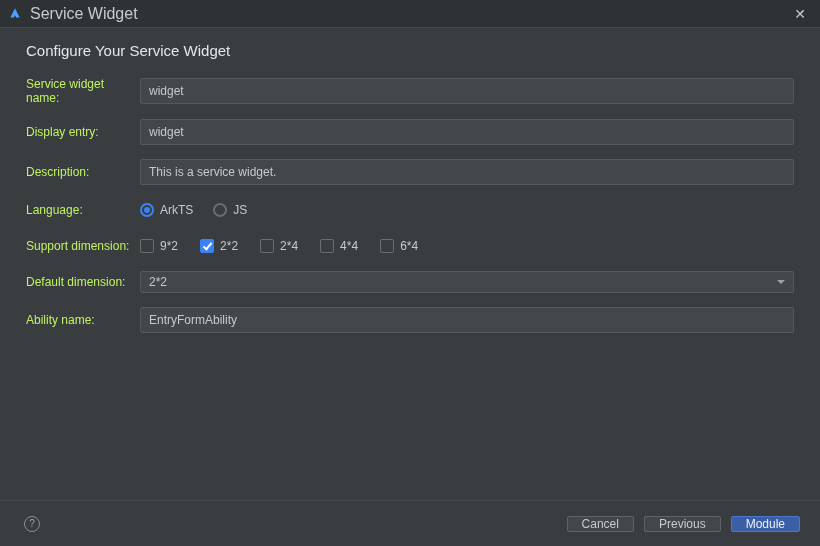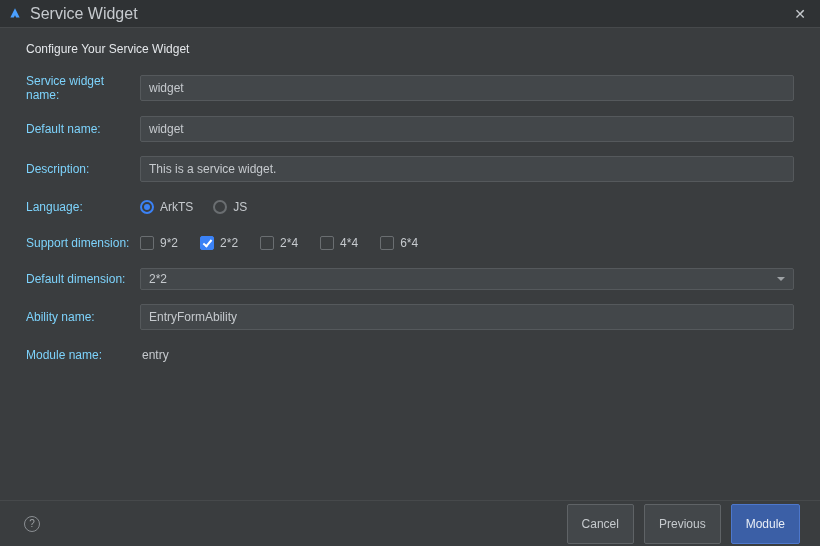--- a/index.html
+++ b/index.html
@@ -38,35 +38,35 @@
     padding: 0 6px;
     cursor: pointer;
   }
   
   .main {
     flex: 1;
     padding: 14px 26px 0 26px;
     overflow: hidden;
   }
   .page-title {
-    font-size: 12px;
+    font-size: 15px;
     color: #e4e7ea;
     font-weight: 400;
     margin-bottom: 18px;
   }
   .form-row {
     display: flex;
     align-items: center;
     margin-bottom: 14px;
     min-height: 22px;
   }
   .form-row .label {
     width: 114px;
     text-align: left;
-    color: #7dd3fc;
+    color: #bef264;
     font-size: 12px;
     padding-right: 4px;
   }
   .form-row .ctrl {
     flex: 1;
     display: flex;
     align-items: center;
   }
   .text-input {
     flex: 1;
@@ -172,21 +172,21 @@
     width: 16px; height: 16px;
     border: 1.4px solid #8a8e92;
     border-radius: 50%;
     display: flex; align-items: center; justify-content: center;
     color: #9ea2a5;
     font-size: 10px;
     cursor: pointer;
   }
   .footer .spacer { flex: 1; }
   .btn {
-    height: 40px;
+    height: 16px;
     padding: 0 14px;
     border-radius: 2px;
     border: 1px solid #5f6366;
     background: #43474a;
     color: #c6cace;
     font-size: 12px;
     cursor: pointer;
     display: inline-flex; align-items: center;
   }
   .btn.primary {
@@ -213,21 +213,21 @@
   <div class="page-title">Configure Your Service Widget</div>
 
   <div class="form-row">
     <div class="label">Service widget name:</div>
     <div class="ctrl">
       <input class="text-input" value="widget" style="">
     </div>
   </div>
 
   <div class="form-row">
-    <div class="label">Default name:</div>
+    <div class="label">Display entry:</div>
     <div class="ctrl">
       <input class="text-input" value="widget" style="">
     </div>
   </div>
 
   <div class="form-row">
     <div class="label">Description:</div>
     <div class="ctrl">
       <input class="text-input" value="This is a service widget." style="">
     </div>
@@ -283,26 +283,20 @@
     </div>
   </div>
 
   <div class="form-row">
     <div class="label">Ability name:</div>
     <div class="ctrl">
       <input class="text-input" value="EntryFormAbility" style="">
     </div>
   </div>
 
-  <div class="form-row">
-    <div class="label">Module name:</div>
-    <div class="ctrl">
-      <span class="static-val">entry</span>
-    </div>
-  </div>
 </div>
 
 <div class="footer">
   <span class="help">?</span>
   <span class="spacer"></span>
   <button class="btn">Cancel</button>
   <button class="btn">Previous</button>
   <button class="btn primary">Module</button>
 </div>
 

